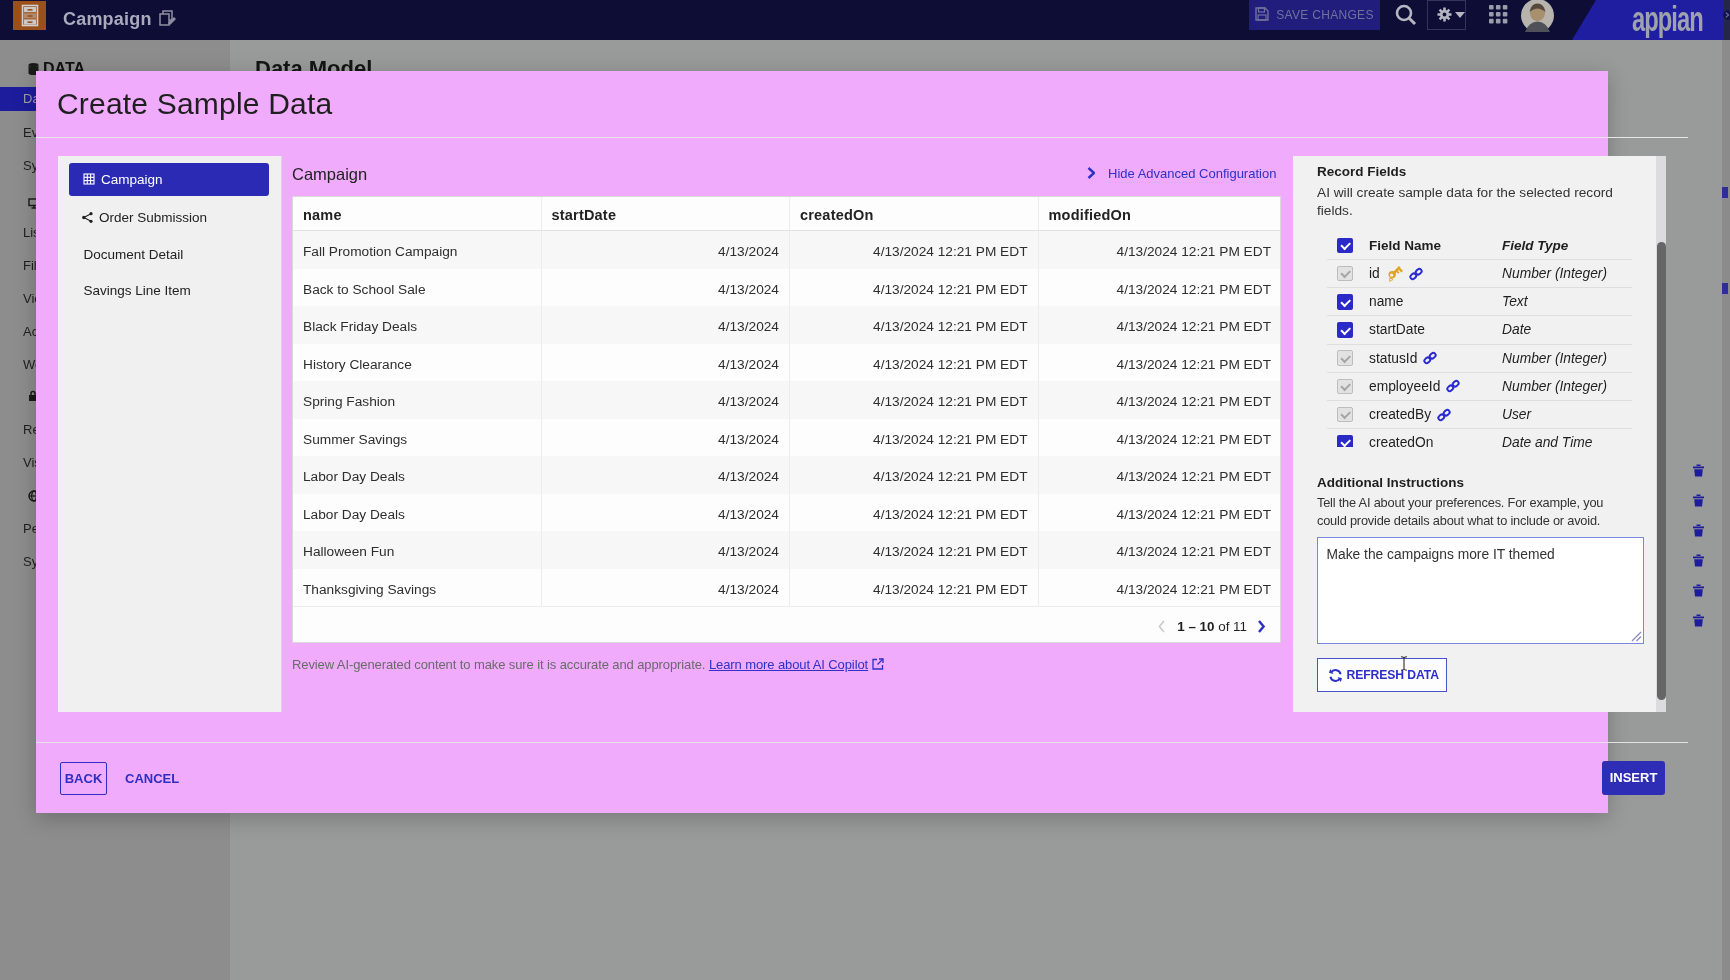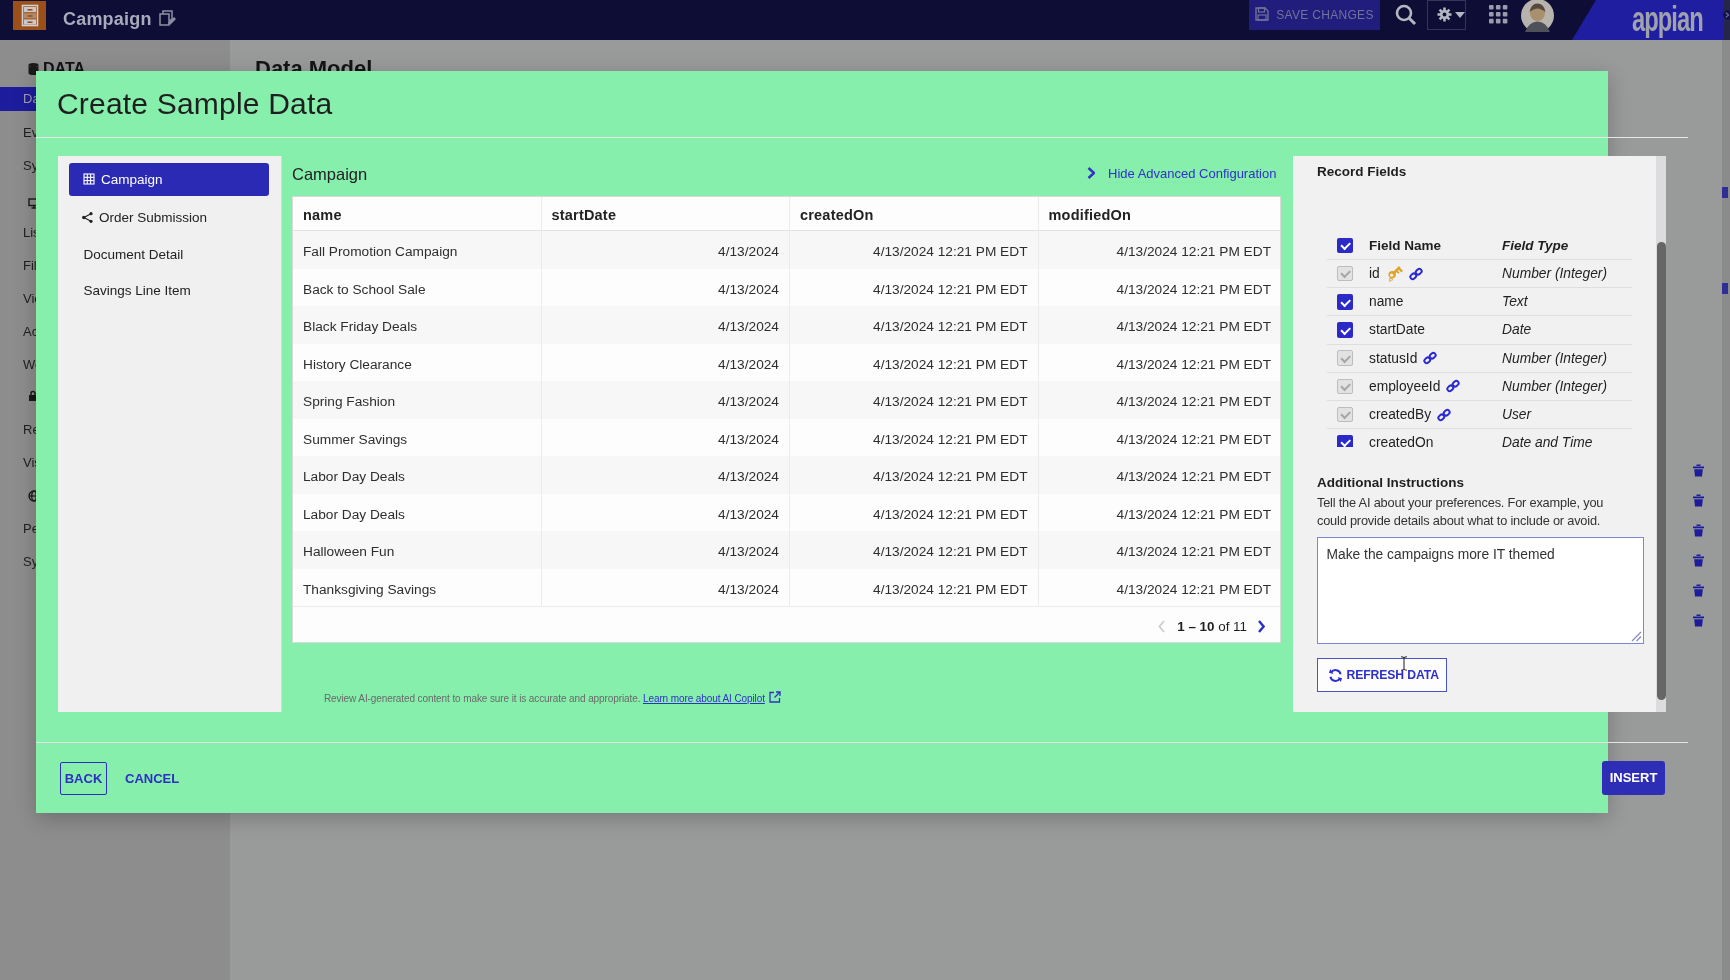--- a/index.html
+++ b/index.html
@@ -16,21 +16,21 @@
   #pgscroll{position:absolute;right:0;top:40px;width:8px;height:940px;background:#8b8b8b;}
   
   #obox{position:absolute;left:13px;top:1px;width:33px;height:29px;background:#9a5018;display:flex;align-items:center;justify-content:center;}
   #tbtitle{position:absolute;left:63px;top:0;height:40px;line-height:38px;font-size:18px;font-weight:bold;color:#a9abbd;letter-spacing:.2px;}
   #savebtn{position:absolute;left:1249px;top:0px;width:131px;height:30px;background:#201d7c;color:#70729c;font-size:12px;line-height:30px;text-align:center;letter-spacing:.3px;white-space:nowrap;}
   #gearbox{position:absolute;left:1427px;top:0px;width:39px;height:30px;border:1px solid #34345e;box-sizing:border-box;}
   #appband{position:absolute;top:0;left:1560px;width:170px;height:40px;}
   #applogo{position:absolute;left:1632px;top:0px;height:40px;line-height:38px;font-size:25px;font-weight:bold;color:#9fa1ad;letter-spacing:-1px;transform:scale(.95,1.38);transform-origin:left center;}
   #tstrip{position:absolute;right:0;top:0;width:6px;height:40px;background:#26264a;}
   
-  #modal{position:absolute;left:36px;top:71px;width:1572px;height:742px;background:#86efac;box-shadow:0 5px 20px rgba(0,0,0,.22);}
+  #modal{position:absolute;left:36px;top:71px;width:1572px;height:742px;background:#f0abfc;box-shadow:0 5px 20px rgba(0,0,0,.22);}
   #mtitle{position:absolute;left:21px;top:16px;font-size:30px;letter-spacing:.2px;color:#1f1f1f;}
   #mhline{position:absolute;left:0;top:66px;width:1652px;height:1px;background:#e6e6e6;}
   #navp{position:absolute;left:22px;top:85px;width:223px;height:556px;background:#f0f0f1;border-right:1px solid #d8d8d8;box-sizing:content-box;}
   .navsel{position:absolute;left:11px;top:7px;width:200px;height:33px;background:#2b2ab5;border-radius:3px;color:#fff;font-size:13.5px;line-height:33px;}
   .navit{position:absolute;font-size:13.5px;color:#222;}
   #mainh{position:absolute;left:256px;top:94px;font-size:16.5px;color:#222;}
   #hidelink{position:absolute;top:95px;left:1051px;width:231px;font-size:13px;color:#2f31c8;white-space:nowrap;}
   #dtable{position:absolute;left:256px;top:125px;width:987px;border:1px solid #d9d9d9;background:#fdfdfe;}
   .trh{height:33px;display:flex;border-bottom:1px solid #e2e2e2;font-weight:bold;color:#222;font-size:14.5px;letter-spacing:.2px;}
   .trh > div{line-height:36px;font-size:14.5px !important;}
@@ -39,21 +39,21 @@
   .tr.odd{background:#f7f7f8;}
   #dtable .c1,#dtable .c2,#dtable .c3,#dtable .c4{font-size:13.7px;box-sizing:border-box;overflow:hidden;white-space:nowrap;}
   #dtable .c1{width:247.5px;padding-left:10px;}
   #dtable .c2{width:248.5px;border-left:1px solid #ececec;text-align:right;padding-right:10px;}
   #dtable .c3{width:248.5px;border-left:1px solid #ececec;text-align:right;padding-right:10px;}
   #dtable .c4{flex:1;border-left:1px solid #ececec;text-align:right;padding-right:9px;}
   .trh .c2,.trh .c3,.trh .c4{text-align:left !important;padding-left:10px;}
   #pgrow{height:36px;box-sizing:border-box;display:flex;align-items:center;justify-content:flex-end;padding-right:15px;padding-top:3px;font-size:13.4px;color:#1f1f1f;border-top:1px solid #ececec;}
   #pgrow svg{flex:none;}
   .pgb{font-weight:bold;}
-  #review{position:absolute;left:256px;top:620px;font-size:10px;letter-spacing:-.1px;color:#6a6a6a;margin-left:32px;}
+  #review{position:absolute;left:256px;top:586px;font-size:13px;letter-spacing:-.1px;color:#6a6a6a;}
   #rvlink{color:#2f31c8;text-decoration:underline;}
   #ftr{position:absolute;left:0;top:671px;width:1652px;height:1px;background:#e3e3e3;}
   .btn{position:absolute;box-sizing:border-box;border-radius:3px;font-size:14px;font-weight:bold;text-align:center;}
   #rpanel{position:absolute;left:1257px;top:85px;width:373px;height:556px;background:#f1f1f2;}
   .rphead{position:absolute;left:24px;font-size:13.5px;font-weight:bold;color:#1f1f1f;}
   .rptxt{position:absolute;left:24px;font-size:13.7px;line-height:18px;color:#333;white-space:nowrap;}
   #flist{position:absolute;left:34px;top:76px;width:305px;height:214.5px;overflow:hidden;}
   .frow{height:28.2px;box-sizing:border-box;display:flex;align-items:center;border-bottom:1px solid #dedede;font-size:13.8px;color:#1f1f1f;position:relative;white-space:nowrap;}
   .cb{width:15.5px;height:15.5px;margin-left:10px;border-radius:2px;position:relative;flex:none;}
   .cb.on{background:#2b2ac6;}
@@ -338,20 +338,21 @@
             <path d="M7 1 H11 V5"></path>
             <line x1="11" y1="1" x2="5.5" y2="6.5"></line>
           </g>
         </svg></div>
     <div id="mainh">Campaign</div>
     <div id="hidelink"><svg style="margin-right:13px;vertical-align:-1px" width="8" height="12" viewBox="0 0 8 12">
           <path d="M1.5 1 L7 6 L1.5 11" fill="none" stroke="#2f31c8" stroke-width="2.4"></path>
         </svg><span style="border-bottom:1px dotted #babbea;padding-bottom:1px">Hide Advanced Configuration</span></div>
     <div id="rpanel">
       <div class="rphead" style="top:8px">Record Fields</div>
+      <div class="rptxt" style="top:28px">AI will create sample data for the selected record<br>fields.</div>
       <div id="flist">
         <div class="frow" style="height:28px">
             <span class="cb on"></span>
             <span class="fn" style="font-weight:bold;font-size:13.5px">Field Name</span>
             <span class="ft" style="font-weight:bold;font-size:13.5px">Field Type</span>
           </div>
         <div class="frow">
             <span class="cb off"></span>
             <span class="fn">id</span>
             <svg class="keyic" width="16" height="16" viewBox="0 0 16 16">

